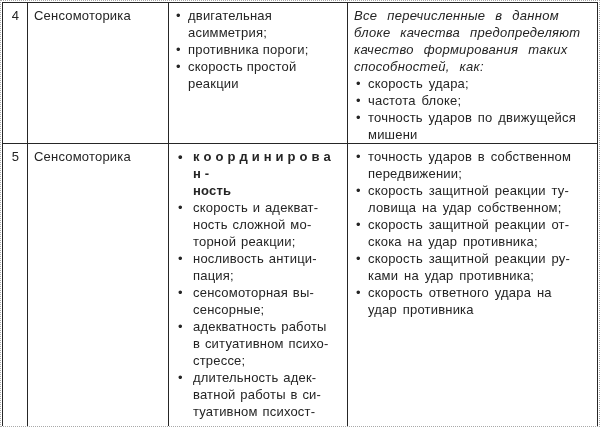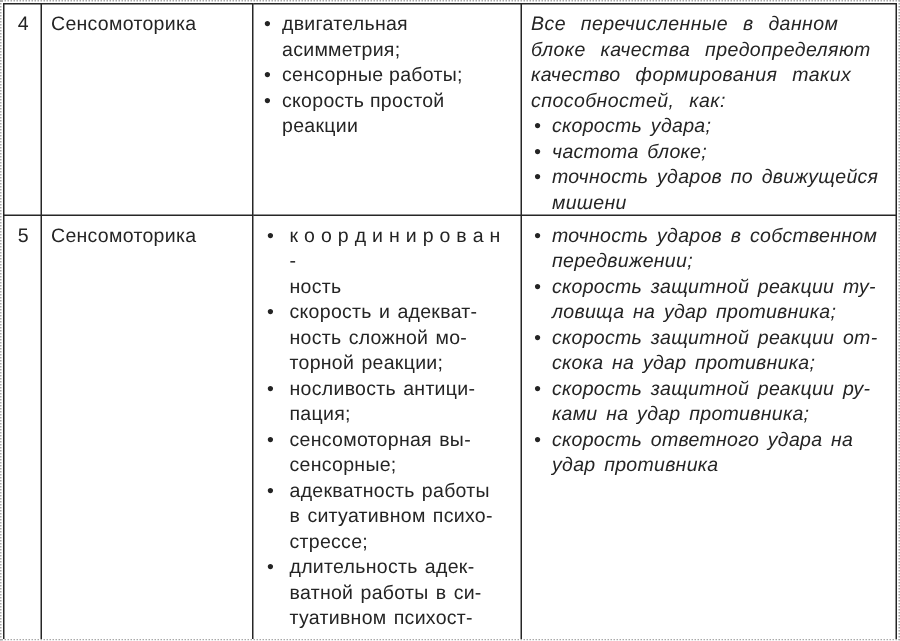--- a/index.html
+++ b/index.html
@@ -35,23 +35,23 @@
     white-space:pre-line;
     margin:0;
   }
   ul.blist li::before{
     content:"\2022";
     position:absolute;left:1px;top:0;
   }
   
   ul.blist.wide li{padding-left:18px;word-spacing:1px;}
   ul.blist.wide li::before{left:3px;}
-  ul.blist.wide li.ls{word-spacing:0;}
+  ul.blist.wide li.ls{word-spacing:0;font-weight:bold;}
   
-  ul.blist.right li{padding-left:14px;word-spacing:2px;font-style:italic;}
+  ul.blist.right li{padding-left:14px;word-spacing:2px;}
   ul.blist.right li::before{left:2px;}
   p.intro{
     margin:0 0 0 0;
     white-space:pre-line;
     word-spacing:6px;
     letter-spacing:0.3px;
     font-style:italic;
   }
 </style>
 </head>
@@ -71,21 +71,21 @@
       <td class="num">
         <span>4</span>
       </td>
       <td>
         <span>Сенсомоторика</span>
       </td>
       <td>
         <ul class="blist">
           <li>двигательная
 асимметрия;</li>
-          <li>сенсорные работы;</li>
+          <li>противника пороги;</li>
           <li>скорость простой
 реакции</li>
         </ul>
       </td>
       <td>
         <p class="intro">Все перечисленные в данном
 блоке качества предопределяют
 качество формирования таких
 способностей, как:</p>
         <ul class="blist right">
@@ -122,21 +122,21 @@
 ватной работы в си-
 туативном психост-
 рессе</li>
         </ul>
       </td>
       <td>
         <ul class="blist right">
           <li>точность ударов в собственном
 передвижении;</li>
           <li>скорость защитной реакции ту-
-ловища на удар противника;</li>
+ловища на удар собственном;</li>
           <li>скорость защитной реакции от-
 скока на удар противника;</li>
           <li>скорость защитной реакции ру-
 ками на удар противника;</li>
           <li>скорость ответного удара на
 удар противника</li>
         </ul>
       </td>
     </tr>
   </tbody>

